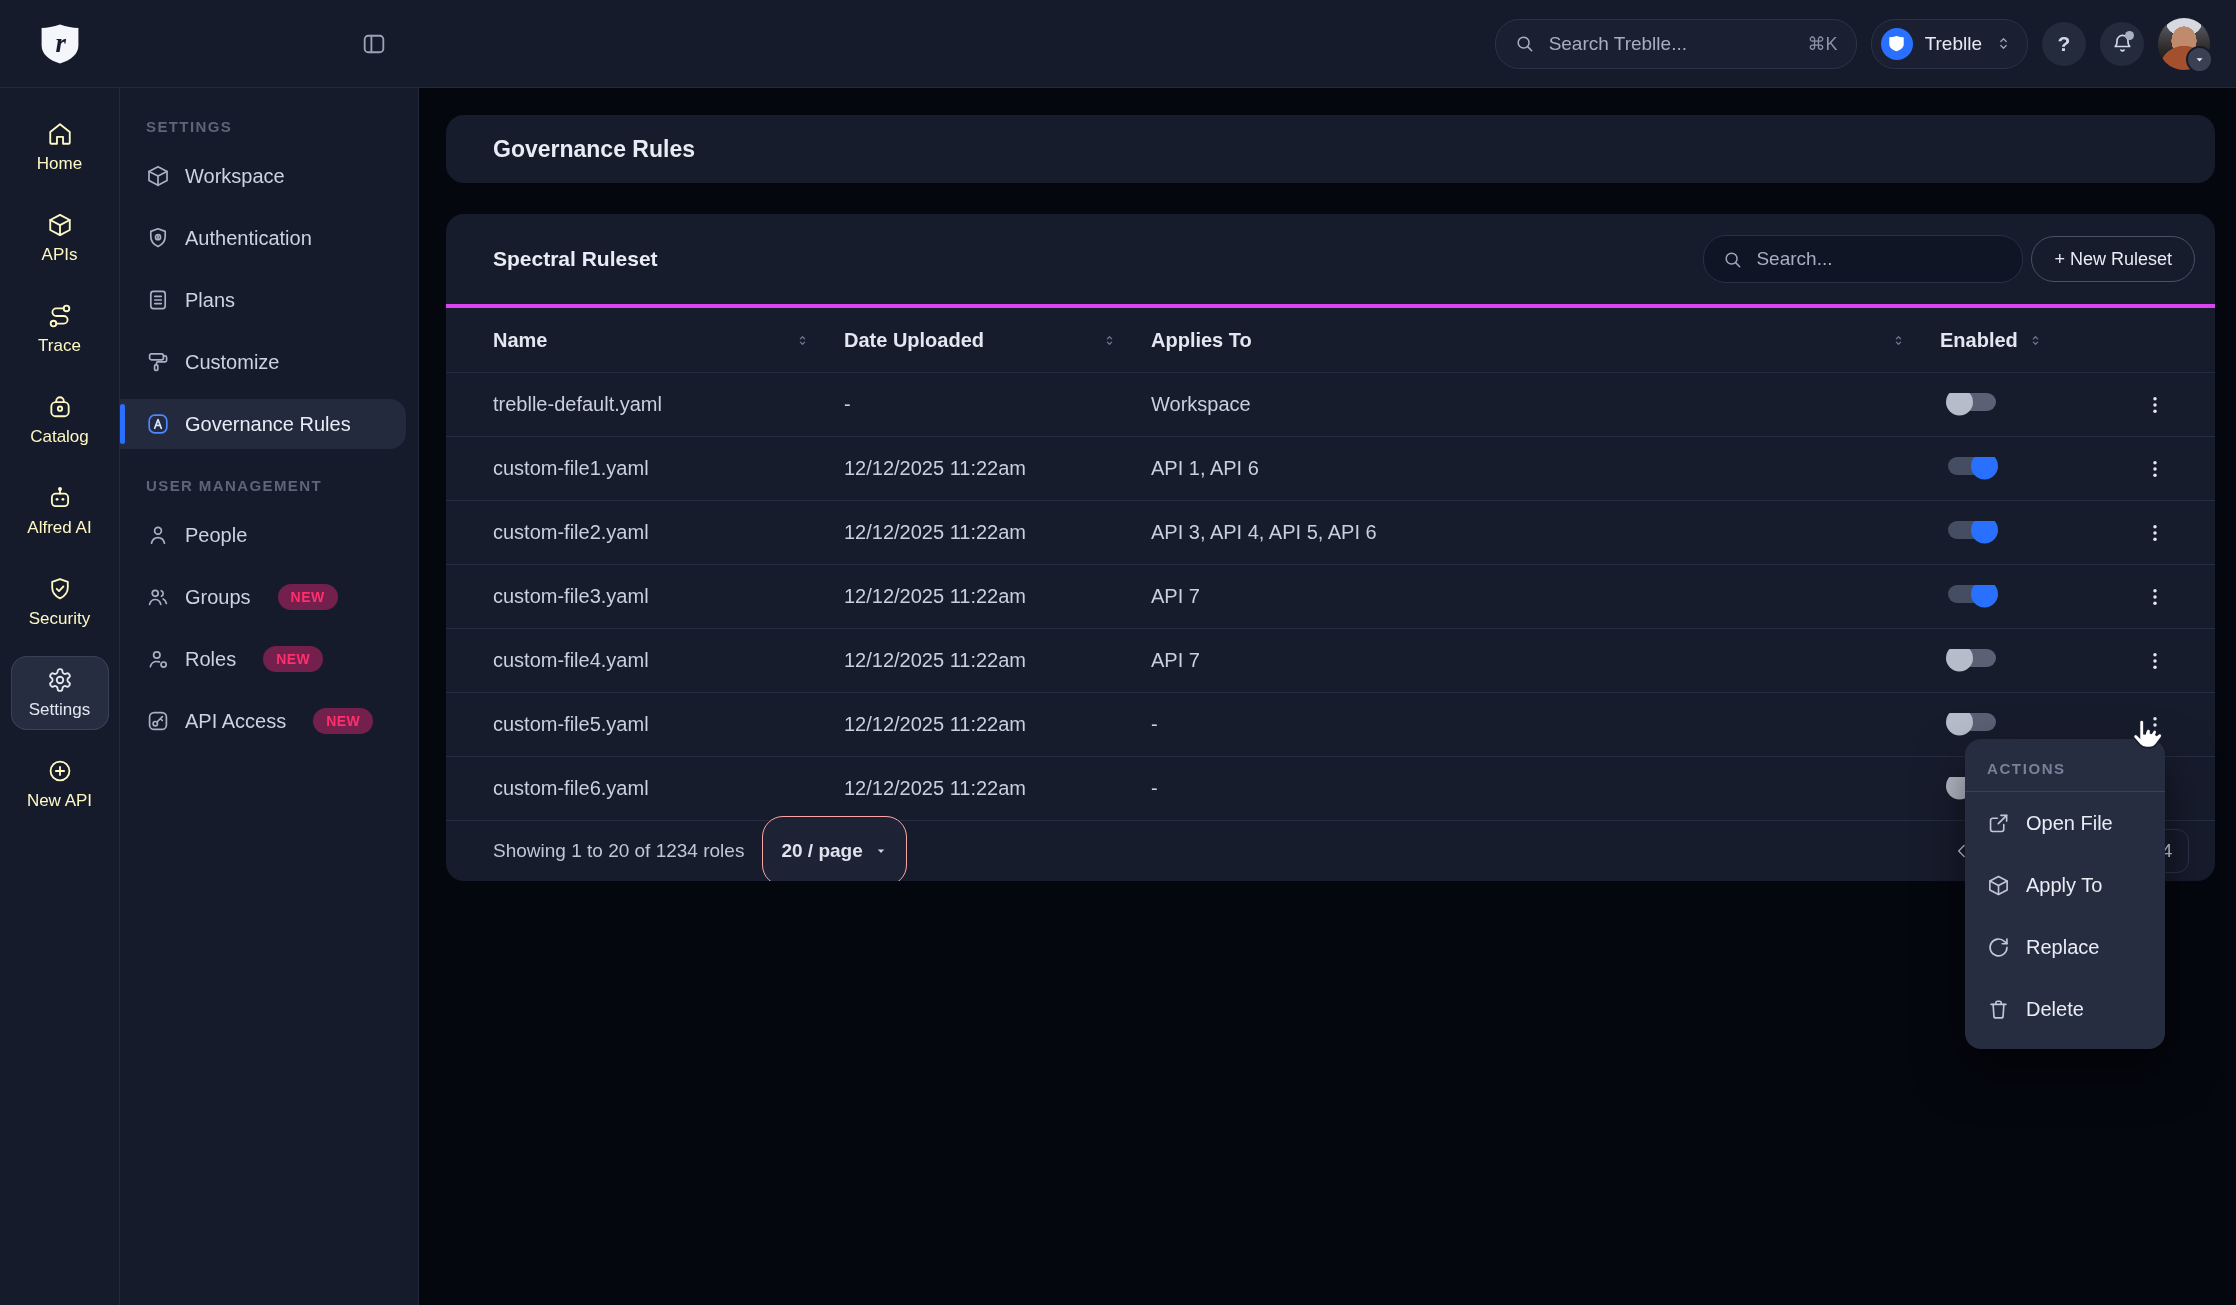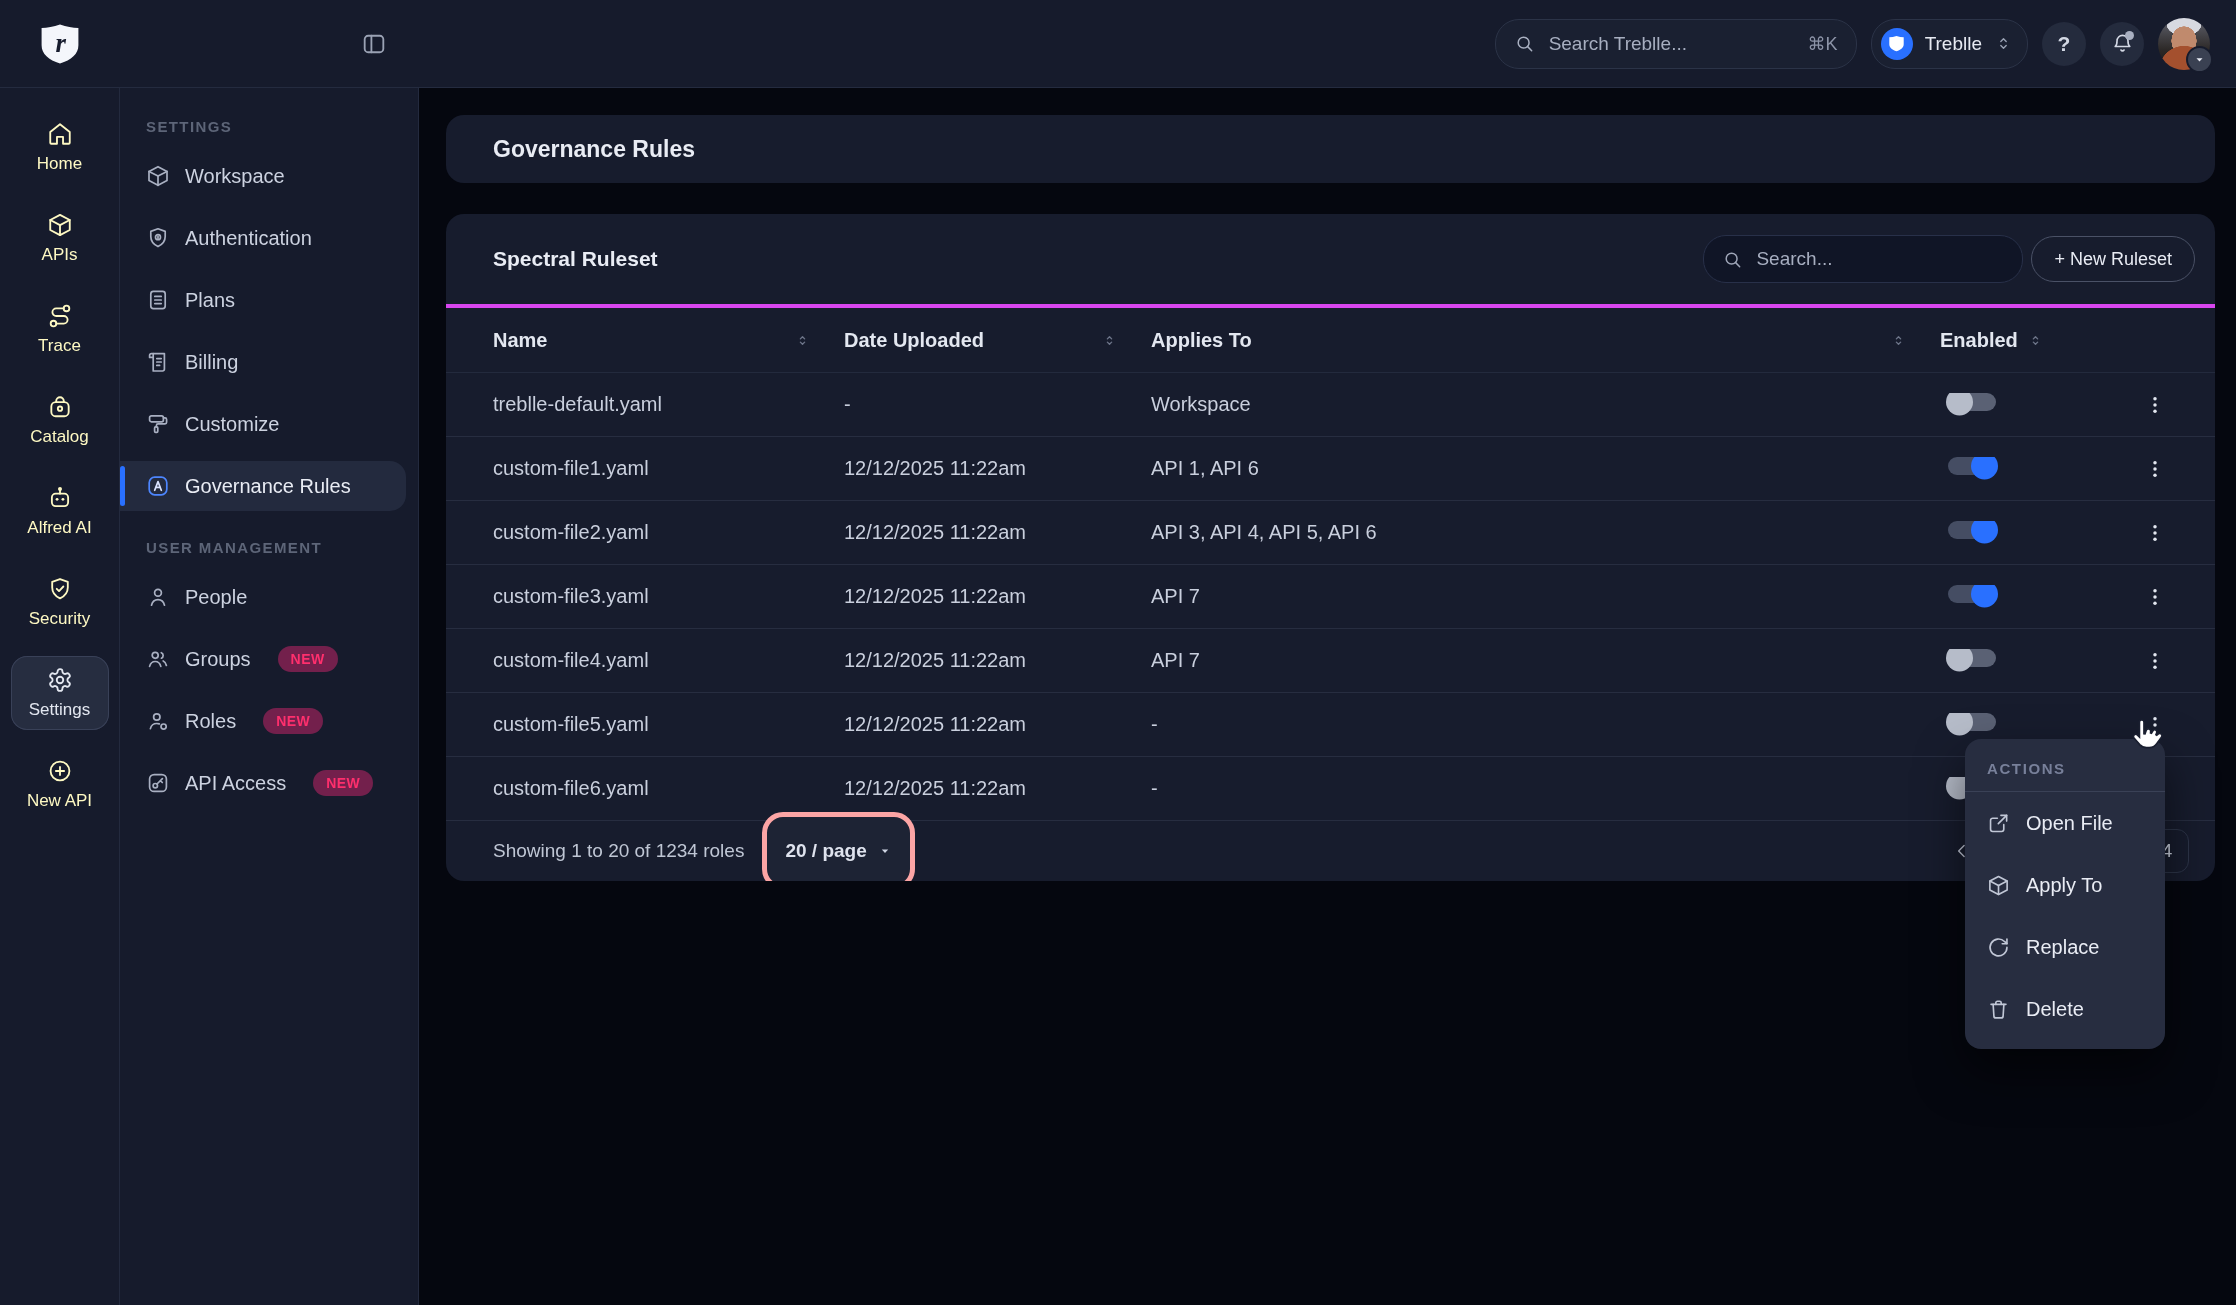--- a/index.html
+++ b/index.html
@@ -94,21 +94,21 @@
   .toggle{width:48px;height:18px;border-radius:9px;position:relative;display:inline-block;cursor:pointer}
   .toggle.off{background:#5a6174}
   .toggle.on{background:#454d63}
   .toggle .knob{position:absolute;top:50%;transform:translateY(-50%);width:27px;height:27px;border-radius:50%}
   .toggle.off .knob{left:-2px;background:#b6bcc9}
   .toggle.on .knob{right:-2px;background:#2970ff}
 
   .tfoot{height:60px;display:flex;align-items:center;justify-content:space-between;padding:0 26px 0 47px}
   .tfoot-left{display:flex;align-items:center;gap:18px}
   .showing{font-size:19px;color:#bfc6d4}
-  .perpage{height:42px;border-radius:21px;background:#1d2334;border:5px solid #fca5a5;display:flex;
+  .perpage{height:42px;border-radius:21px;background:#1d2334;border:1px solid #fca5a5;display:flex;
     align-items:center;gap:11px;padding:13px 18px;font-size:19px;font-weight:600;color:#dfe3ee;cursor:pointer}
   .perpage .icn{color:#cfd5e3;display:flex}
   .pager{display:flex;align-items:center;gap:9px}
   .pager .chev{background:none;border:0;color:#c3c9d9;display:flex;cursor:pointer;margin-right:3px;padding:2px}
   .page-btn{width:44px;height:44px;border-radius:12px;border:1px solid #2d3549;background:transparent;
     color:#ced4e2;font-size:19px;font-family:inherit;display:flex;align-items:center;justify-content:center;cursor:pointer}
   .page-btn.active{background:#2970ff;border-color:#2970ff;color:#fff;font-weight:600}
 
   
   .menu{position:absolute;left:1965px;top:739px;width:200px;background:#272d40;border-radius:16px;
@@ -304,30 +304,20 @@
         <span>Authentication</span>
       </div>
       <div class="side-item">
         <span class="icn ">
           <svg viewBox="0 0 24 24" width="24" height="24" fill="none" stroke="currentColor" stroke-width="1.7" stroke-linecap="round" stroke-linejoin="round">
             <rect x="4.8" y="3.4" width="14.4" height="17.2" rx="2.6"></rect>
             <path d="M8.8 8.4h6.4M8.8 12h6.4M8.8 15.6h6.4"></path>
           </svg>
         </span>
         <span>Plans</span>
-      </div>
-      <div class="side-item">
-        <span class="icn ">
-          <svg viewBox="0 0 24 24" width="24" height="24" fill="none" stroke="currentColor" stroke-width="1.7" stroke-linecap="round" stroke-linejoin="round">
-            <path d="M7.2 3.6h11.2v15.6a1.8 1.8 0 0 1-1.8 1.8H7.2z"></path>
-            <path d="M7.2 3.6H5.4A1.8 1.8 0 0 0 3.6 5.4v2h3.6"></path>
-            <path d="M10.8 8.6h4.4M10.8 12h4.4M10.8 15.4h2.8"></path>
-          </svg>
-        </span>
-        <span>Billing</span>
       </div>
       <div class="side-item">
         <span class="icn ">
           <svg viewBox="0 0 24 24" width="24" height="24" fill="none" stroke="currentColor" stroke-width="1.7" stroke-linecap="round" stroke-linejoin="round">
             <rect x="3.6" y="3.8" width="13.8" height="6" rx="1.8"></rect>
             <path d="M17.4 5.8h1.6a1.6 1.6 0 0 1 1.6 1.6v2.8a1.6 1.6 0 0 1-1.6 1.6h-7a1.6 1.6 0 0 0-1.6 1.6v1.4"></path>
             <rect x="8.6" y="14.8" width="3.2" height="5.6" rx="1.1"></rect>
           </svg>
         </span>
         <span>Customize</span>

